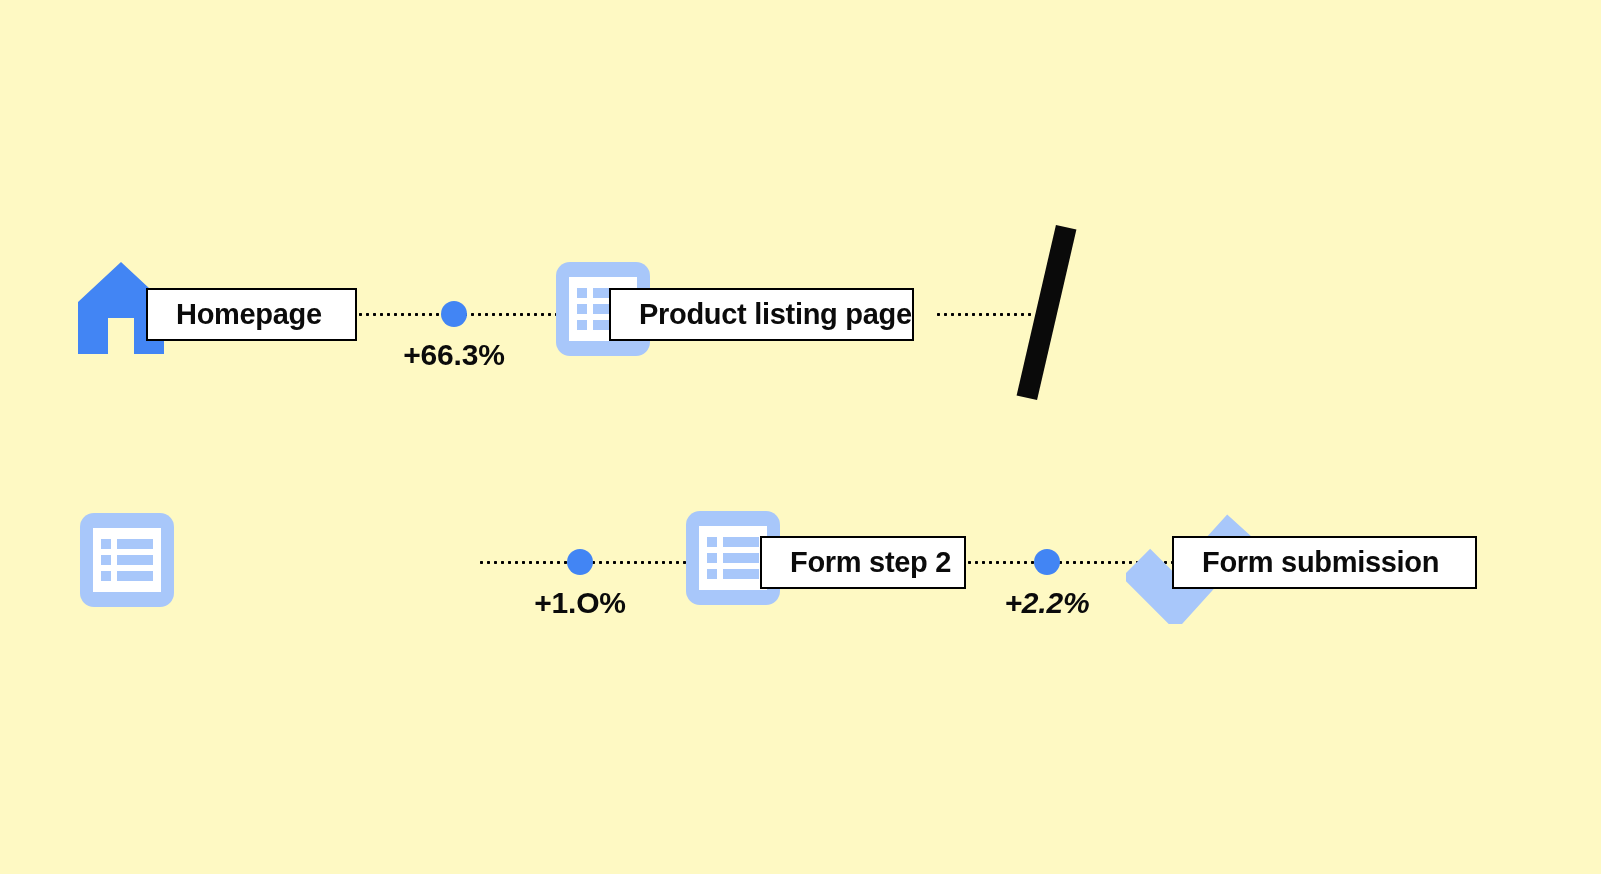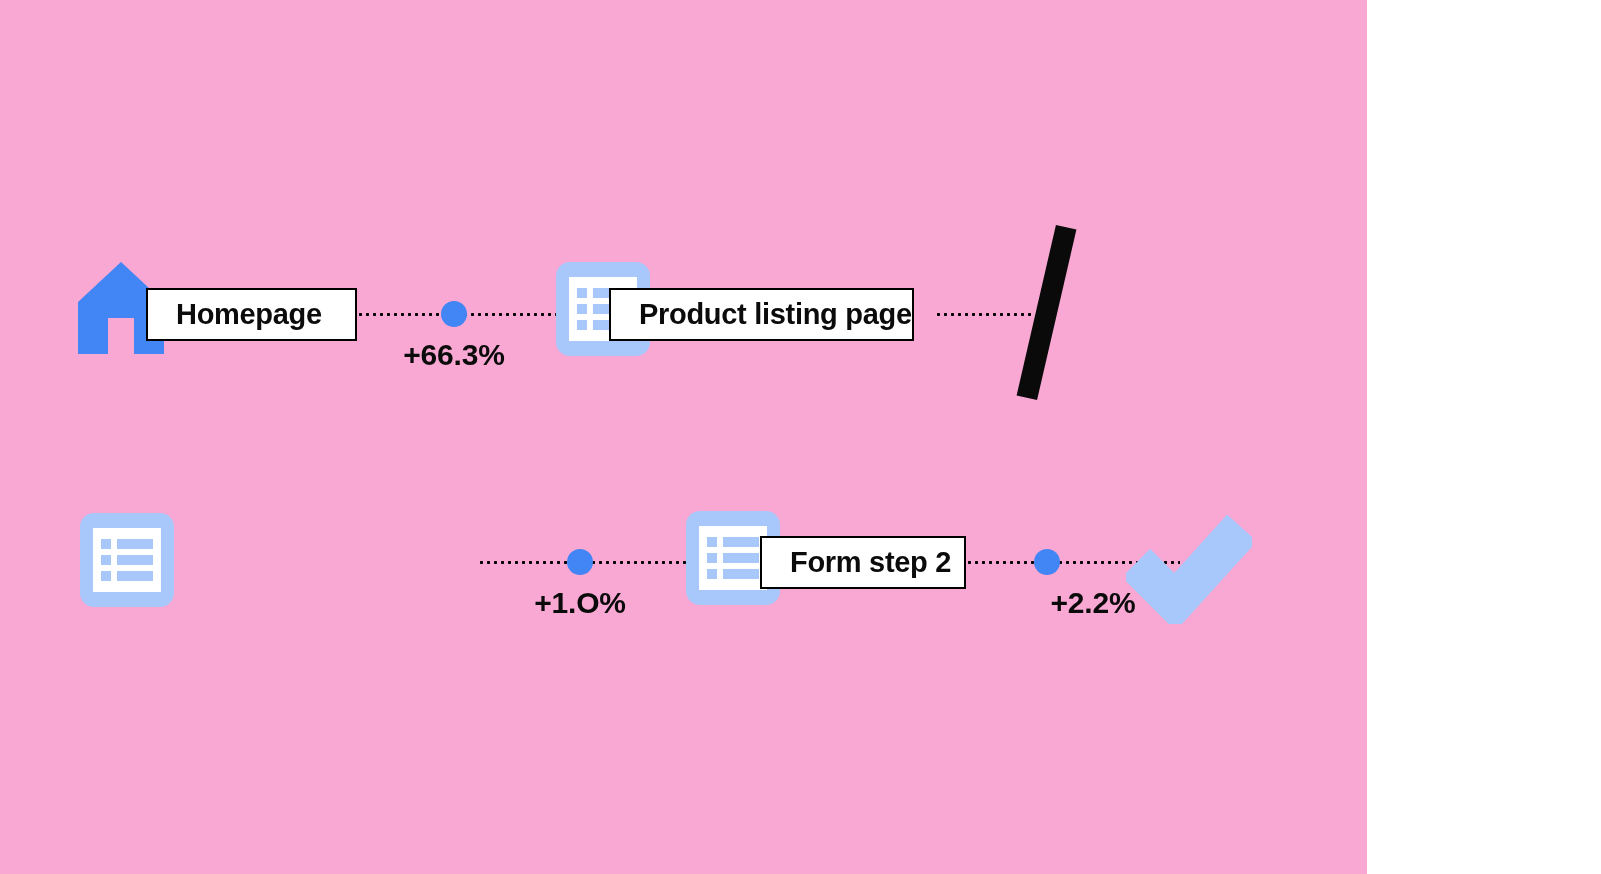--- a/index.html
+++ b/index.html
@@ -5,23 +5,23 @@
   html, body {
     margin: 0;
     padding: 0;
     background: #ffffff;
   }
   body {
     font-family: "Liberation Sans", sans-serif;
   }
   #canvas {
     position: relative;
-    width: 1367px;
+    width: 1601px;
     height: 874px;
-    background: #f9a8d4;
+    background: #fef9c3;
     overflow: hidden;
   }
 
   
   .dotline {
     position: absolute;
     height: 3px;
     background-image: radial-gradient(circle, #000 1.4px, rgba(0,0,0,0) 1.5px);
     background-size: 7px 3px;
     background-repeat: repeat-x;
@@ -174,22 +174,25 @@
       <rect x="37" y="58" width="36" height="10" fill="#a8c7fa"></rect>
     </svg>
   </div>
 
   <div class="label-box" style="left:760px; top:536px; width:206px; height:53px;">
     <span class="label-text">Form step 2</span>
   </div>
 
   <div class="stage-dot" style="left:1034px; top:549px;"></div>
 
-  <div class="delta" style="left:1033px; top:586px; width:120px;">+2.2%</div>
+  <div class="delta" style="left:987px; top:586px; width:120px;font-style:italic;">+2.2%</div>
 
   <div class="check-icon" style="left:1126px; top:506px; width:126px; height:118px;">
     <svg width="126" height="118" viewBox="0 0 126 118" xmlns="http://www.w3.org/2000/svg">
       <path d="M10 57 L49 96 L116 22" stroke="#a8c7fa" stroke-width="40" fill="none" stroke-linecap="butt" stroke-linejoin="miter"></path>
     </svg>
   </div>
 
+  <div class="label-box" style="left:1172px; top:536px; width:305px; height:53px;">
+    <span class="label-text">Form submission</span>
+  </div>
 
 </div>
 
 </body></html>

